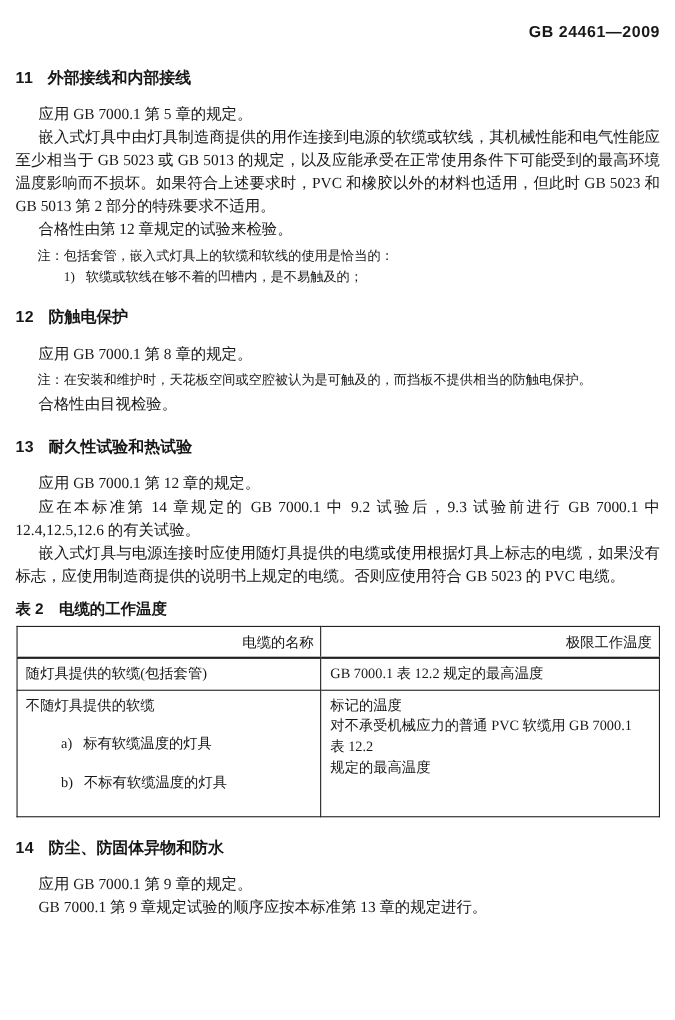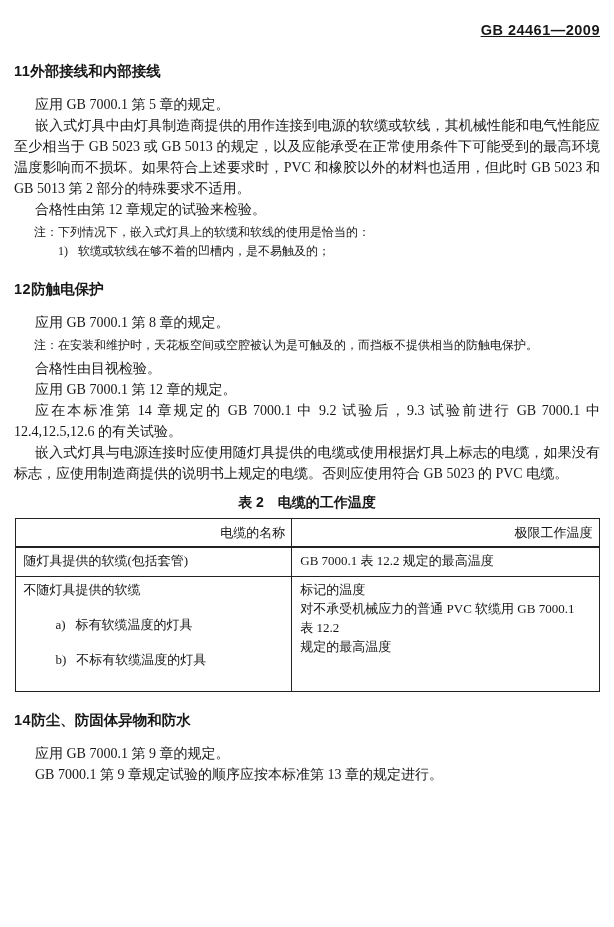--- a/index.html
+++ b/index.html
@@ -23,32 +23,32 @@
     text-align: justify;
   }
   .doc-header {
     text-align: right;
     font-family: "Liberation Sans", "DejaVu Sans", sans-serif;
     font-weight: bold;
     font-size: 14.5px;
     letter-spacing: 0.5px;
     line-height: 16px;
     margin-bottom: 24px;
-    text-decoration: underline;
   }
   .sec-heading {
     font-family: "Liberation Sans", "DejaVu Sans", sans-serif;
     font-weight: bold;
     font-size: 14.5px;
     line-height: 18px;
     margin: 19px 0 14px 0;
     text-align: left;
   }
   .sec-heading .sec-num {
     display: inline-block;
+    margin-right: 13px;
     letter-spacing: 0.5px;
   }
   .para {
     margin: 0;
     text-indent: 21px;
   }
   .para-gap {
     margin-top: 3px;
   }
   .note {
@@ -63,21 +63,21 @@
     line-height: 19px;
     margin: 0;
     padding-left: 44px;
     text-indent: 0;
   }
   .note-item .marker {
     display: inline-block;
     margin-right: 10px;
   }
   .table-caption {
-    text-align: center;
+    text-align: left;
     font-family: "Liberation Sans", "DejaVu Sans", sans-serif;
     font-weight: bold;
     font-size: 14px;
     line-height: 18px;
     margin: 9px 0 7px 0;
   }
   .table-caption .cap-label {
     display: inline-block;
     margin-right: 14px;
   }
@@ -117,32 +117,35 @@
   <div class="doc-header">
     <span>GB 24461—2009</span>
   </div>
 
   <div class="sec-heading">
     <span class="sec-num">11</span><span>外部接线和内部接线</span>
   </div>
   <p class="para">应用 GB 7000.1 第 5 章的规定。</p>
   <p class="para">嵌入式灯具中由灯具制造商提供的用作连接到电源的软缆或软线，其机械性能和电气性能应至少相当于 GB 5023 或 GB 5013 的规定，以及应能承受在正常使用条件下可能受到的最高环境温度影响而不损坏。如果符合上述要求时，PVC 和橡胶以外的材料也适用，但此时 GB 5023 和 GB 5013 第 2 部分的特殊要求不适用。</p>
   <p class="para">合格性由第 12 章规定的试验来检验。</p>
-  <p class="note">注：下列情况下，嵌入式灯具上的软缆和软线的使用是恰当的：</p>
+  <p class="note">注：包括套管，嵌入式灯具上的软缆和软线的使用是恰当的：</p>
   <p class="note-item">
     <span class="marker">1)</span><span>软缆或软线在够不着的凹槽内，是不易触及的；</span>
   </p>
 
   <div class="sec-heading">
     <span class="sec-num">12</span><span>防触电保护</span>
   </div>
   <p class="para">应用 GB 7000.1 第 8 章的规定。</p>
   <p class="note">注：在安装和维护时，天花板空间或空腔被认为是可触及的，而挡板不提供相当的防触电保护。</p>
   <p class="para para-gap">合格性由目视检验。</p>
 
+  <div class="sec-heading">
+    <span class="sec-num">13</span><span>耐久性试验和热试验</span>
+  </div>
   <p class="para">应用 GB 7000.1 第 12 章的规定。</p>
   <p class="para">应在本标准第 14 章规定的 GB 7000.1 中 9.2 试验后，9.3 试验前进行 GB 7000.1 中 12.4,12.5,12.6 的有关试验。</p>
   <p class="para">嵌入式灯具与电源连接时应使用随灯具提供的电缆或使用根据灯具上标志的电缆，如果没有标志，应使用制造商提供的说明书上规定的电缆。否则应使用符合 GB 5023 的 PVC 电缆。</p>
 
   <div class="table-caption">
     <span class="cap-label">表 2</span><span>电缆的工作温度</span>
   </div>
   <table class="std-table">
     <colgroup>
       <col class="col-name">

